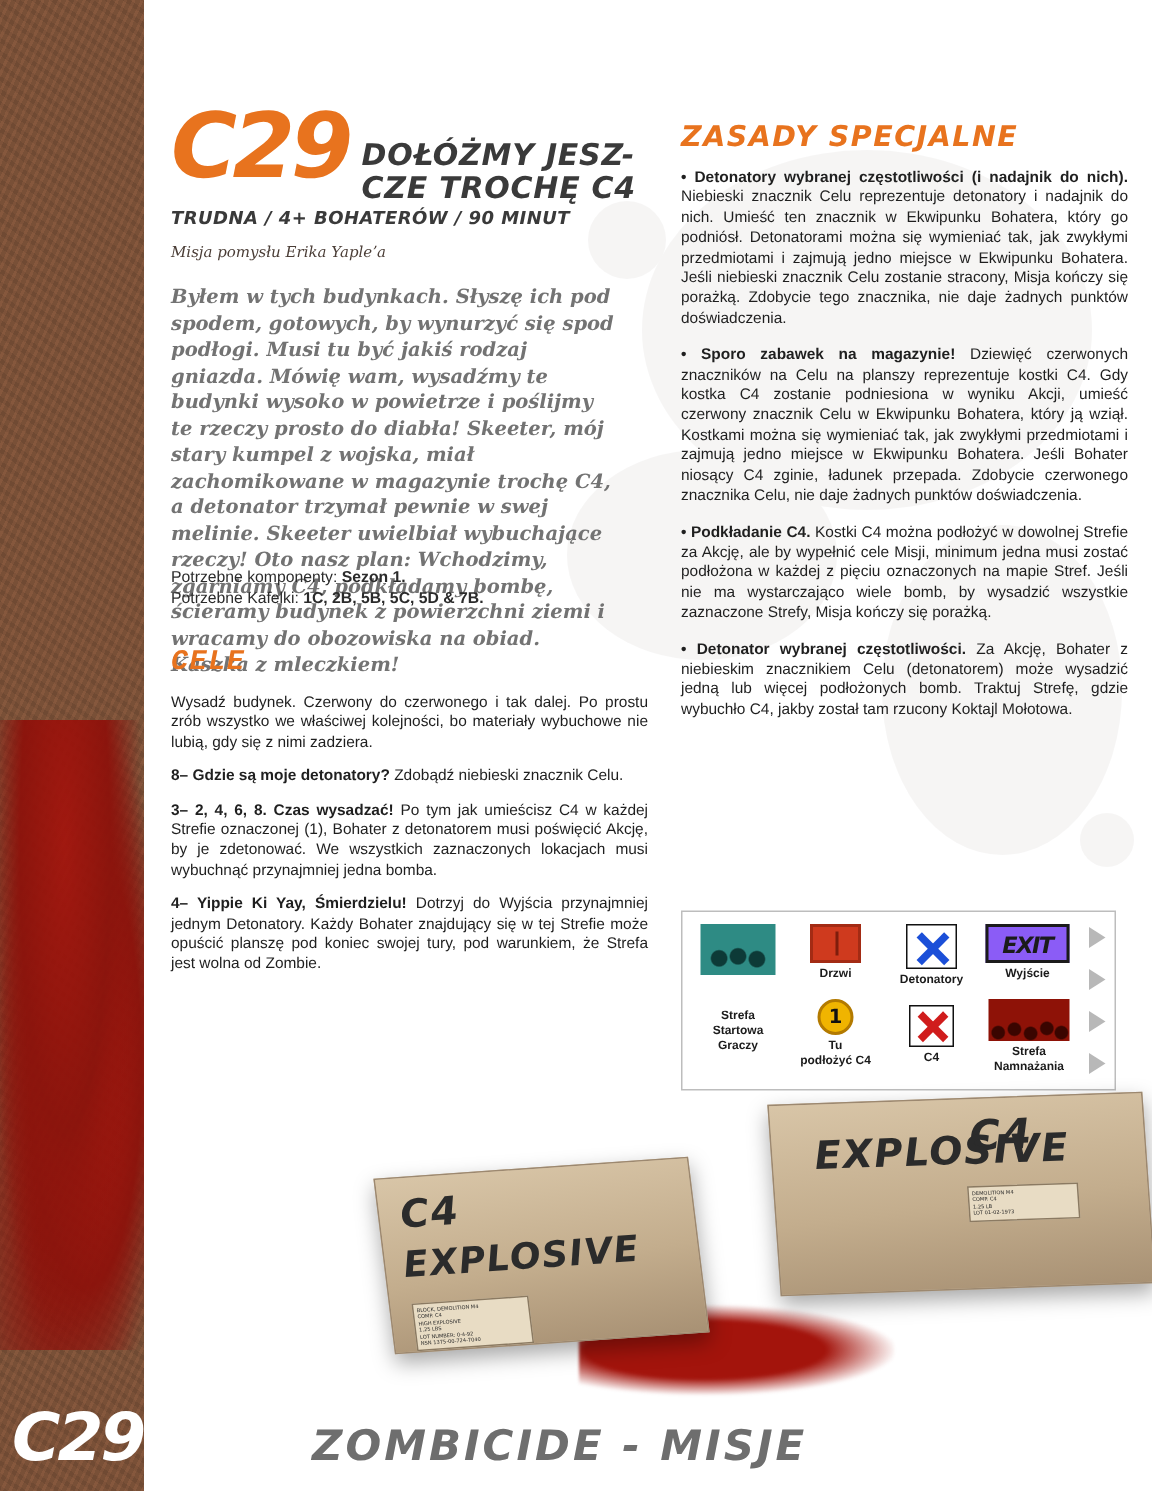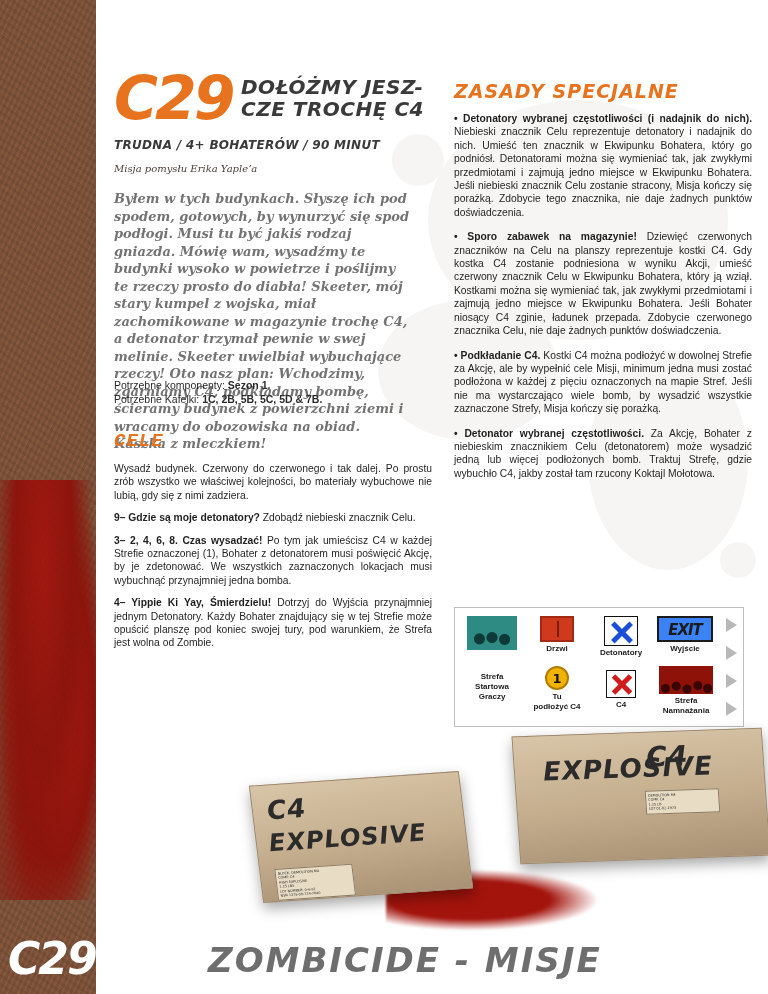--- a/index.html
+++ b/index.html
@@ -50,21 +50,21 @@
   .title-row { position:absolute; left:18px; top:72px; width:320px; }
   .c29-big {
     font-family:"DejaVu Sans", sans-serif;
     font-weight:bold; font-style:italic;
     font-size:60px; line-height:52px;
     color:#e8731e; letter-spacing:-3px;
     display:inline-block; vertical-align:top;
   }
   .title-txt {
     display:inline-block; vertical-align:top;
-    margin-left:4px; margin-top:4px;
+    margin-left:4px; margin-top:20px;
     font-family:"DejaVu Sans", sans-serif;
     font-weight:bold; font-style:italic;
     font-size:20px; line-height:22px; letter-spacing:.5px;
     color:#3a3a3a; text-transform:uppercase; width:192px;
   }
   .subtitle {
     position:absolute; left:18px; top:138px;
     font-family:"DejaVu Sans", sans-serif;
     font-weight:bold; font-style:italic; font-size:12px;
     letter-spacing:.3px; color:#3a3a3a; text-transform:uppercase;
@@ -158,21 +158,21 @@
   .sw-deton {
     width:34px; height:30px; margin:0 auto; background:#ffffff;
     border:1px solid #111; position:relative;
   }
   .sw-deton:before, .sw-deton:after {
     content:""; position:absolute; left:4px; top:13px; width:26px; height:5px; background:#1b4fd8;
   }
   .sw-deton:before { transform:rotate(45deg); }
   .sw-deton:after  { transform:rotate(-45deg); }
   .sw-exit {
-    width:56px; height:26px; margin:0 auto; background:#3b82f6;
+    width:56px; height:26px; margin:0 auto; background:#8b5cf6;
     border:2px solid #1b1b1b; color:#1b1b1b;
     font-family:"DejaVu Sans", sans-serif; font-weight:bold; font-style:italic;
     font-size:15px; line-height:24px; letter-spacing:-1px;
   }
   .sw-place {
     width:24px; height:24px; margin:0 auto; border-radius:50%;
     background:#f0b400; border:2px solid #b37a00; color:#111;
     font-weight:bold; font-size:13px; line-height:21px;
     font-family:"DejaVu Sans", sans-serif;
   }
@@ -229,21 +229,21 @@
 
   
   .footer-c29 {
     position:absolute; left:8px; bottom:10px;
     font-family:"DejaVu Sans", sans-serif; font-weight:bold; font-style:italic;
     font-size:44px; color:#ffffff; letter-spacing:-2px;
   }
   .footer-title {
     position:absolute; left:112px; bottom:14px;
     font-family:"DejaVu Sans", sans-serif; font-weight:bold; font-style:italic;
-    font-size:34px; letter-spacing:2px; color:#6e6e6e; text-transform:uppercase;
+    font-size:28px; letter-spacing:2px; color:#6e6e6e; text-transform:uppercase;
   }
 </style>
 </head>
 <body>
 
 <div class="page">
 
   <div class="left-strip">
     <div class="grain"></div>
     <div class="blood"></div>
@@ -280,21 +280,21 @@
       </div>
       <div>
         <span>Potrzebne Kafelki:</span>
         <b>1C, 2B, 5B, 5C, 5D &amp; 7B.</b>
       </div>
     </div>
 
     <div class="sec-head goals-head">CELE</div>
     <div class="goals">
       <p>Wysadź budynek. Czerwony do czerwonego i tak dalej. Po prostu zrób wszystko we właściwej kolejności, bo materiały wybuchowe nie lubią, gdy się z nimi zadziera.</p>
-      <p><b>9– Gdzie są moje detonatory?</b><span> Zdobądź niebieski znacznik Celu.</span></p>
+      <p><b>8– Gdzie są moje detonatory?</b><span> Zdobądź niebieski znacznik Celu.</span></p>
       <p><b>3– 2, 4, 6, 8. Czas wysadzać!</b><span> Po tym jak umieścisz C4 w każdej Strefie oznaczonej (1), Bohater z detonatorem musi poświęcić Akcję, by je zdetonować. We wszystkich zaznaczonych lokacjach musi wybuchnąć przynajmniej jedna bomba.</span></p>
       <p><b>4– Yippie Ki Yay, Śmierdzielu!</b><span> Dotrzyj do Wyjścia przynajmniej jednym Detonatory. Każdy Bohater znajdujący się w tej Strefie może opuścić planszę pod koniec swojej tury, pod warunkiem, że Strefa jest wolna od Zombie.</span></p>
     </div>
 
     <div class="sec-head rules-head">ZASADY SPECJALNE</div>
     <div class="rules">
       <p><b>• Detonatory wybranej częstotliwości (i nadajnik do nich).</b><span> Niebieski znacznik Celu reprezentuje detonatory i nadajnik do nich. Umieść ten znacznik w Ekwipunku Bohatera, który go podniósł. Detonatorami można się wymieniać tak, jak zwykłymi przedmiotami i zajmują jedno miejsce w Ekwipunku Bohatera. Jeśli niebieski znacznik Celu zostanie stracony, Misja kończy się porażką. Zdobycie tego znacznika, nie daje żadnych punktów doświadczenia.</span></p>
       <p><b>• Sporo zabawek na magazynie!</b><span> Dziewięć czerwonych znaczników na Celu na planszy reprezentuje kostki C4. Gdy kostka C4 zostanie podniesiona w wyniku Akcji, umieść czerwony znacznik Celu w Ekwipunku Bohatera, który ją wziął. Kostkami można się wymieniać tak, jak zwykłymi przedmiotami i zajmują jedno miejsce w Ekwipunku Bohatera. Jeśli Bohater niosący C4 zginie, ładunek przepada. Zdobycie czerwonego znacznika Celu, nie daje żadnych punktów doświadczenia.</span></p>
       <p><b>• Podkładanie C4.</b><span> Kostki C4 można podłożyć w dowolnej Strefie za Akcję, ale by wypełnić cele Misji, minimum jedna musi zostać podłożona w każdej z pięciu oznaczonych na mapie Stref. Jeśli nie ma wystarczająco wiele bomb, by wysadzić wszystkie zaznaczone Strefy, Misja kończy się porażką.</span></p>
       <p><b>• Detonator wybranej częstotliwości.</b><span> Za Akcję, Bohater z niebieskim znacznikiem Celu (detonatorem) może wysadzić jedną lub więcej podłożonych bomb. Traktuj Strefę, gdzie wybuchło C4, jakby został tam rzucony Koktajl Mołotowa.</span></p>

